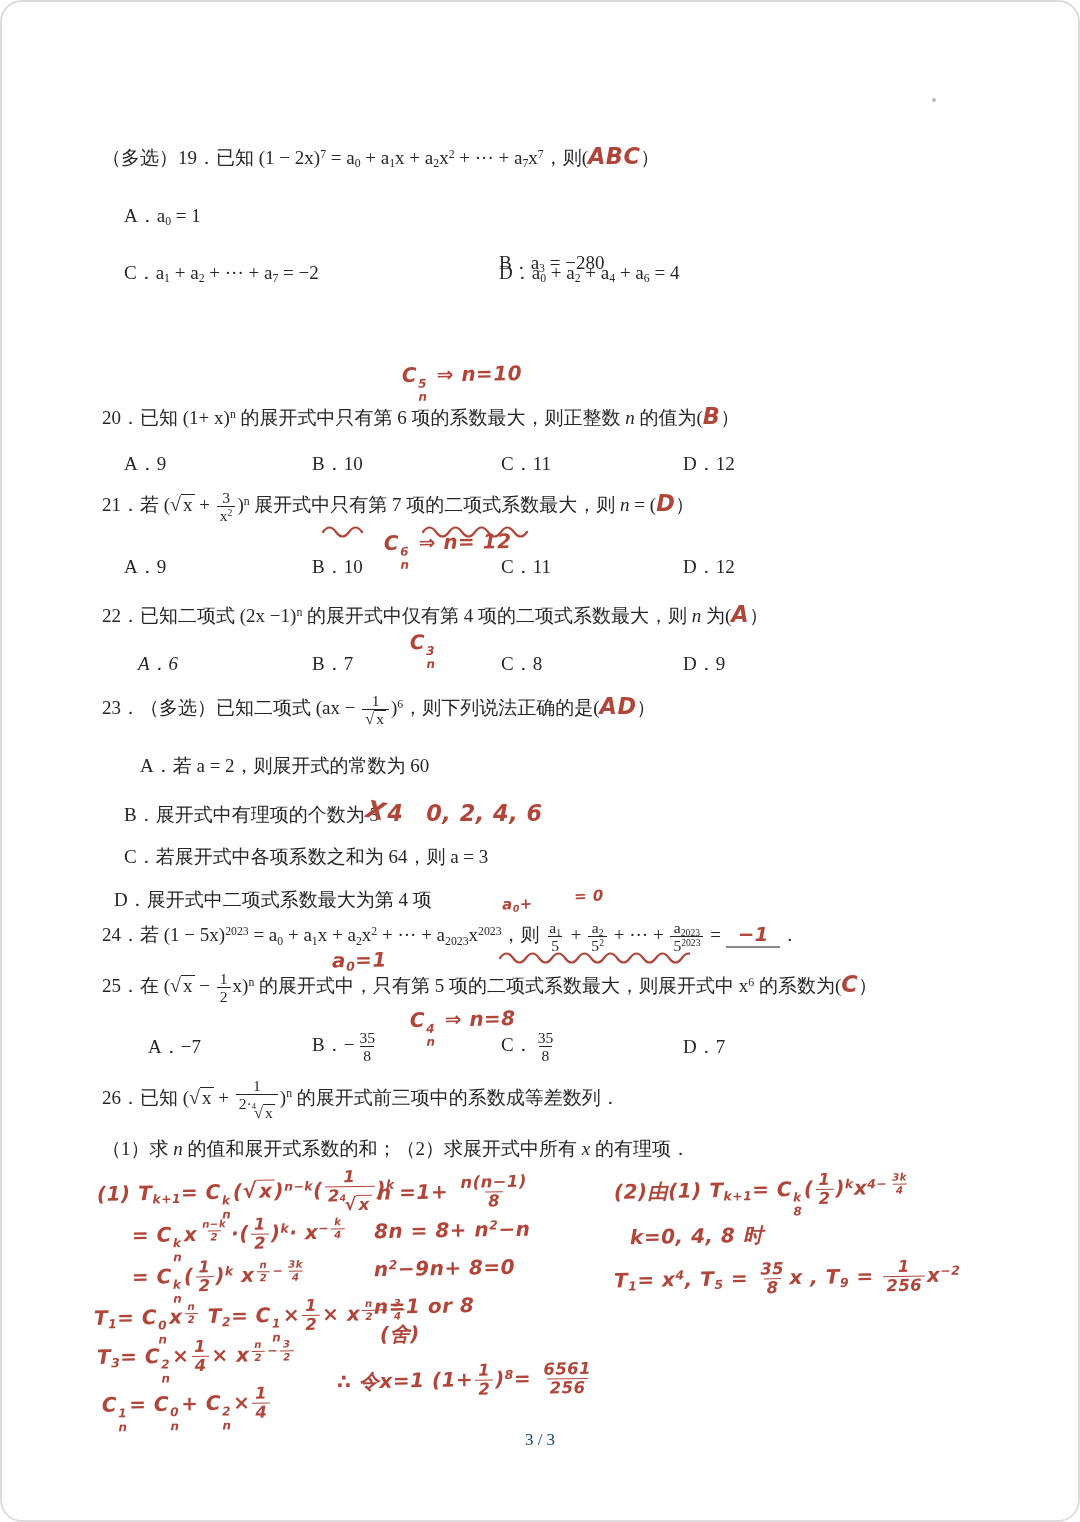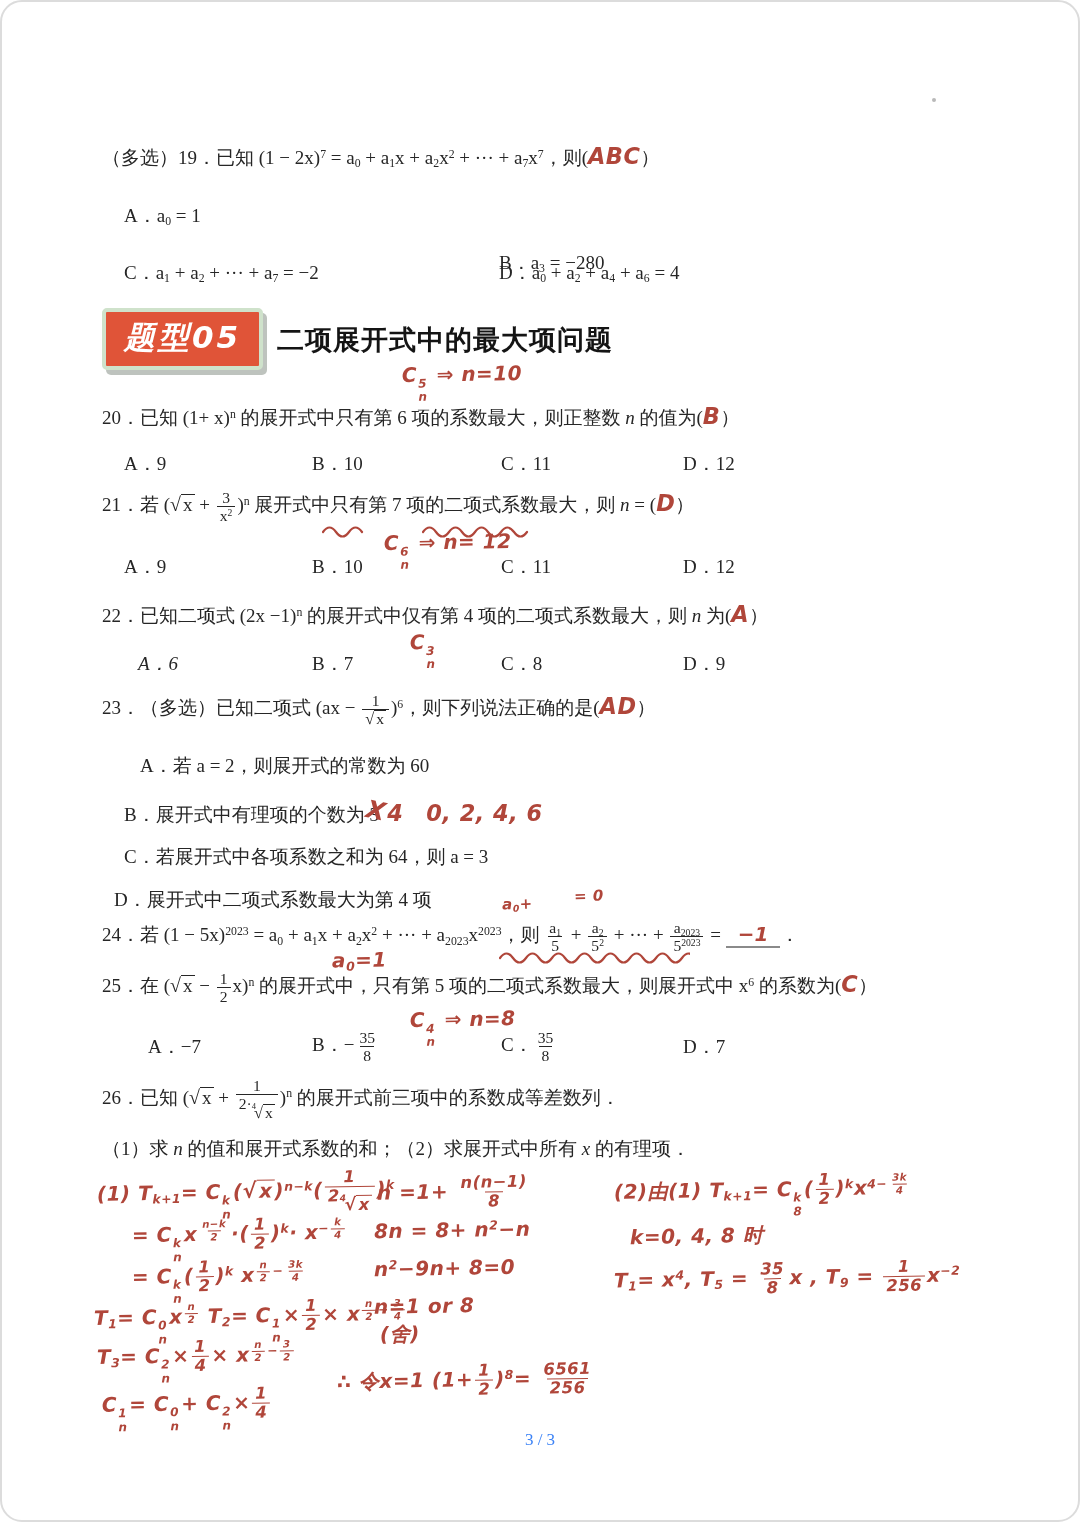--- a/index.html
+++ b/index.html
@@ -52,32 +52,28 @@
     box-shadow:4px 5px 0 rgba(125,135,125,.5);border-radius:5px;
     padding:5px 18px 7px 18px;color:#fff;
     font-family:"DejaVu Sans",sans-serif;font-style:italic;font-weight:bold;
     font-size:31px;letter-spacing:3px;
   }
   .section-title{
     position:absolute;left:275px;top:320px;
     font-family:"DejaVu Sans","Liberation Sans",sans-serif;
     font-weight:bold;font-size:27px;color:#141414;letter-spacing:1px;
   }
-  .footer{position:absolute;left:0;right:0;top:1428px;text-align:center;font-size:17px;color:#3b82f6;}
+  .footer{position:absolute;left:0;right:0;top:1428px;text-align:center;font-size:17px;color:#0c4a6e;}
   .deco{position:absolute;}
   .dot{position:absolute;width:4px;height:4px;border-radius:50%;background:#b9b9b9;}
 </style>
 </head>
 <body>
 
 <div class="page">
-  <div class="badge">
-    <span>题型05</span>
-  </div>
-  <div class="section-title">二项展开式中的最大项问题</div>
   <div id="lines-root">
       <div class="line print" style="left: 100px; top: 140px;"><span class="t">（多选）19．已知 (1 − 2x)</span><sup>7</sup><span class="t"> = a</span><sub>0</sub><span class="t"> + a</span><sub>1</sub><span class="t">x + a</span><sub>2</sub><span class="t">x</span><sup>2</sup><span class="t"> + ··· + a</span><sub>7</sub><span class="t">x</span><sup>7</sup><span class="t">，则(</span><span class="hw">ABC</span><span class="t">）</span></div>
       <div class="line print" style="left: 122px; top: 202px;"><span class="t">A．a</span><sub>0</sub><span class="t"> = 1</span></div>
       <div class="line print" style="left: 497px; top: 202px; margin-top: 47px;"><span class="t">B．a</span><sub>3</sub><span class="t"> = −280</span></div>
       <div class="line print" style="left: 122px; top: 259px;"><span class="t">C．a</span><sub>1</sub><span class="t"> + a</span><sub>2</sub><span class="t"> + ··· + a</span><sub>7</sub><span class="t"> = −2</span></div>
       <div class="line print" style="left: 497px; top: 259px;"><span class="t">D．a</span><sub>0</sub><span class="t"> + a</span><sub>2</sub><span class="t"> + a</span><sub>4</sub><span class="t"> + a</span><sub>6</sub><span class="t"> = 4</span></div>
       <div class="line hw" style="left: 400px; top: 360px;"><span class="t">C</span><span class="ss">
           <span class="p">5</span>
           <span class="b">n</span>
         </span><span class="t"> ⇒ n=10</span></div>

